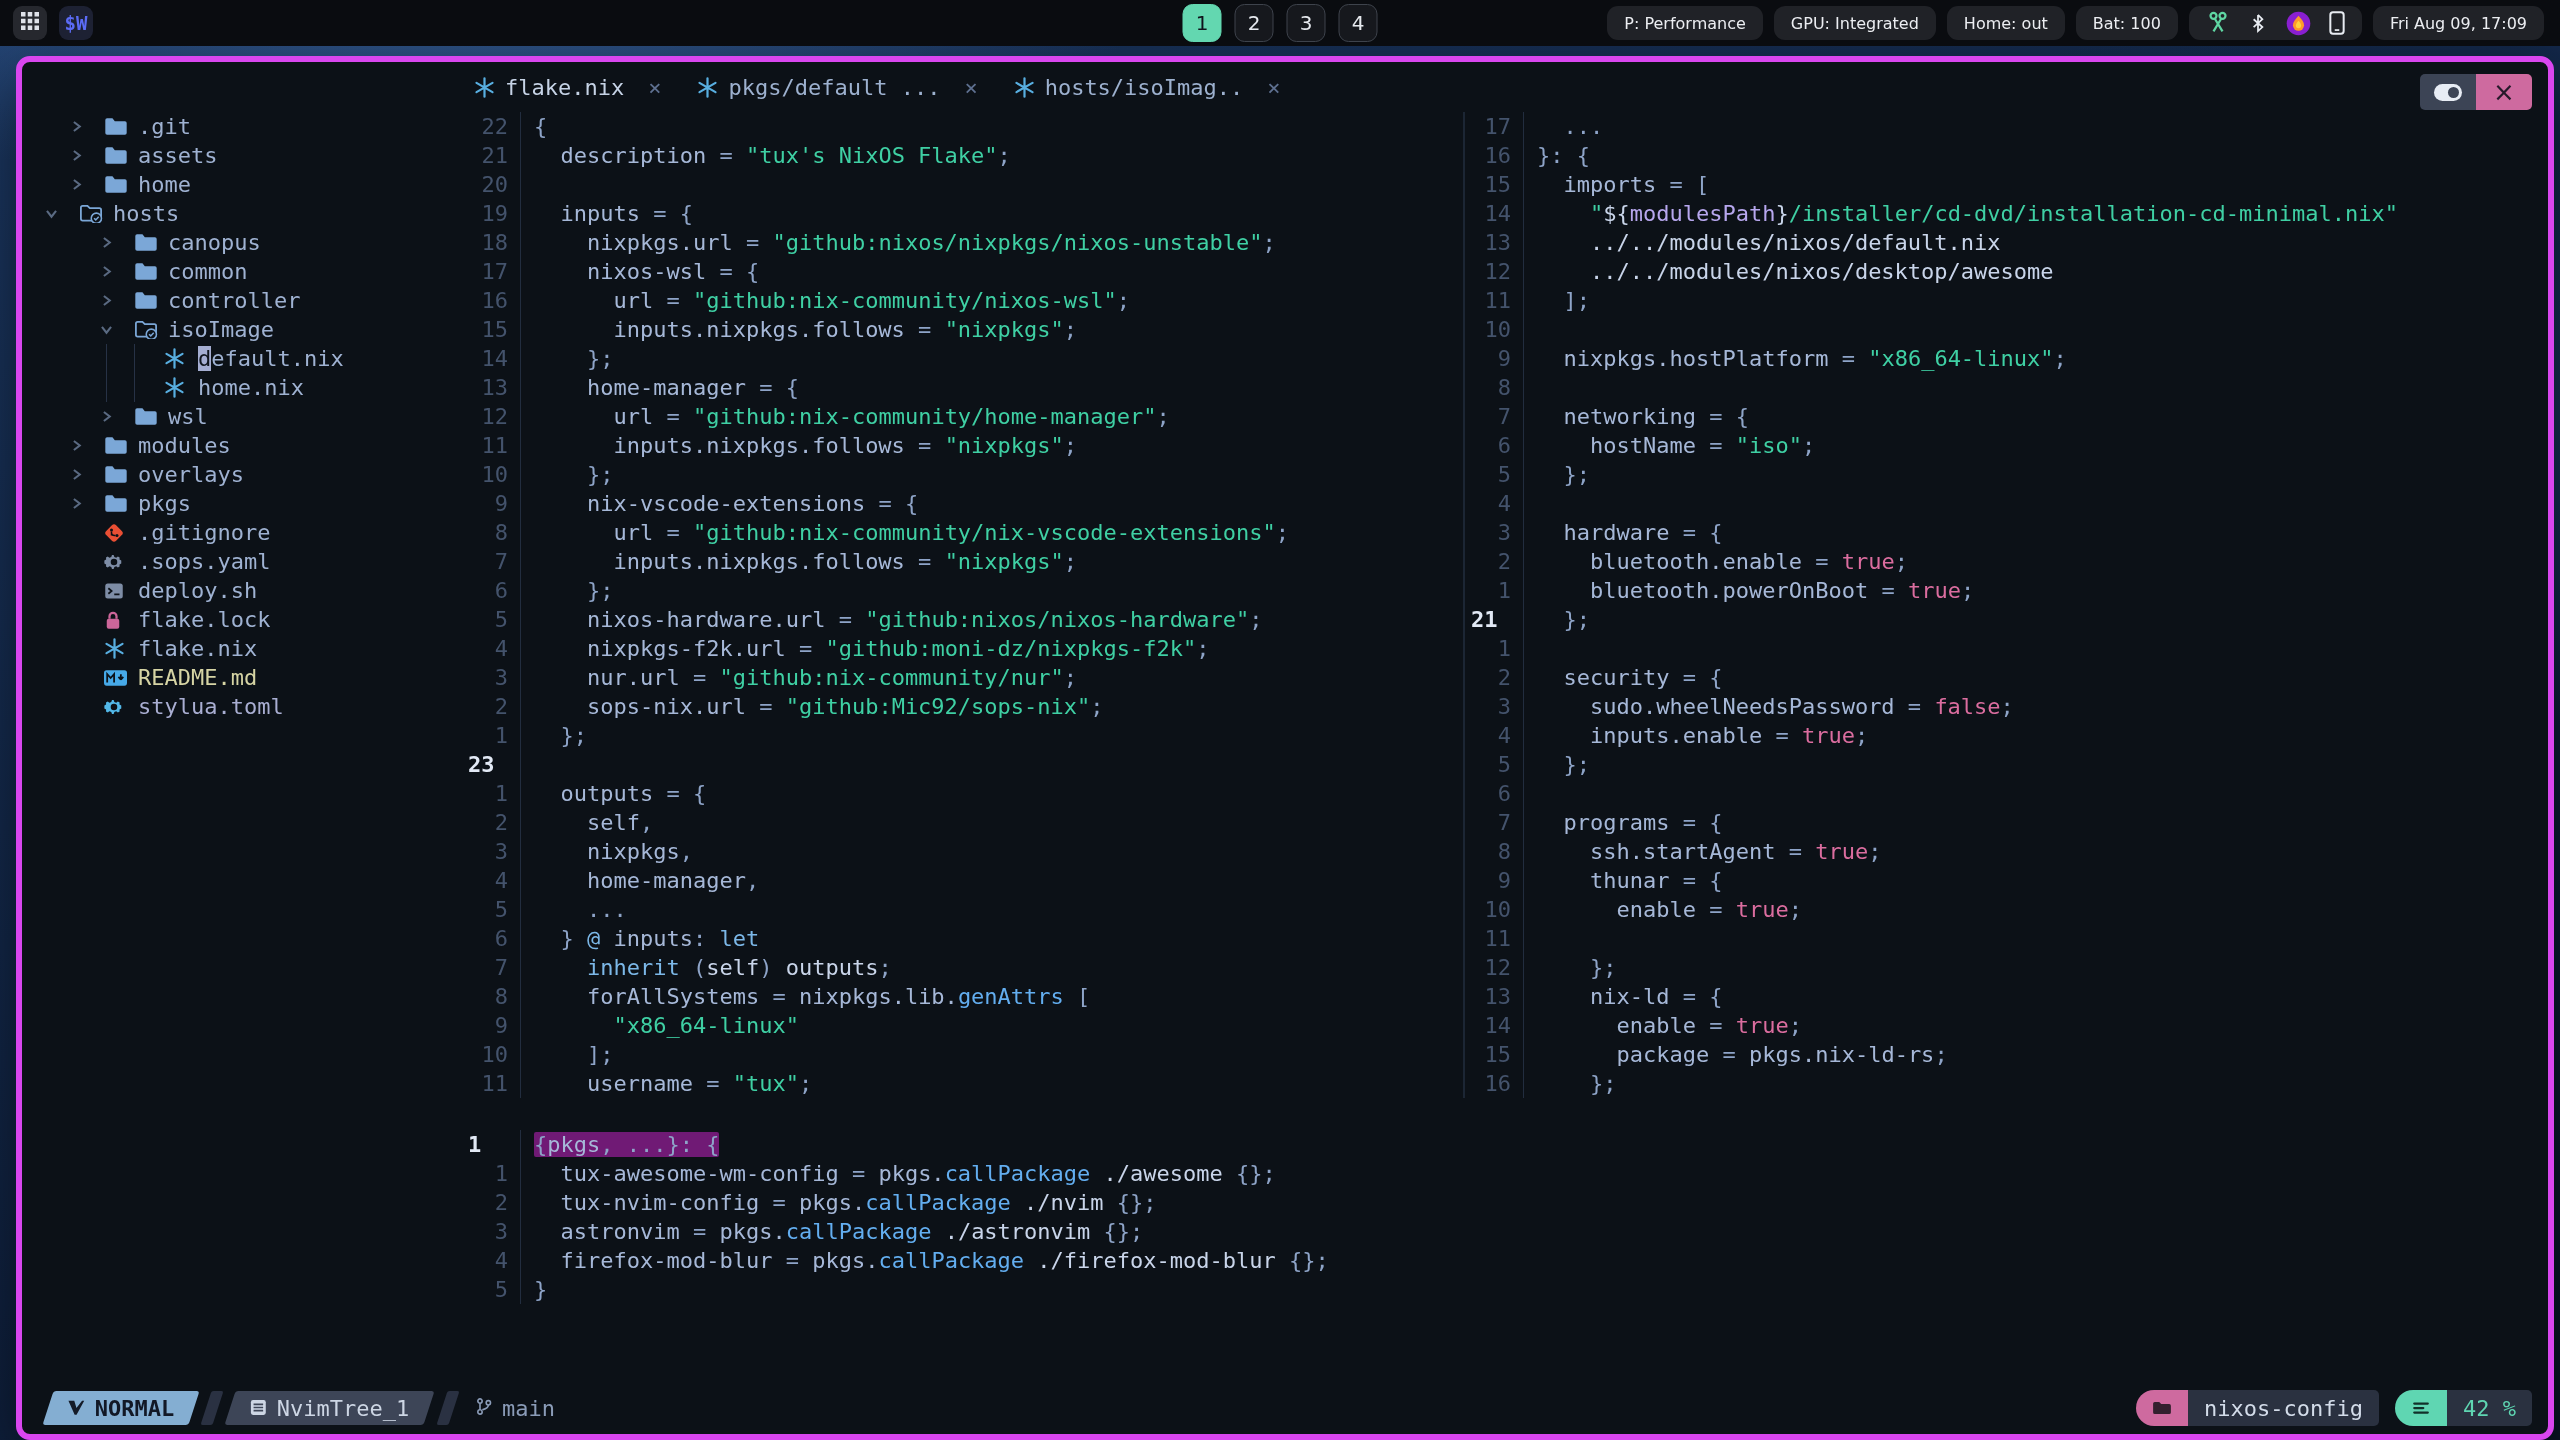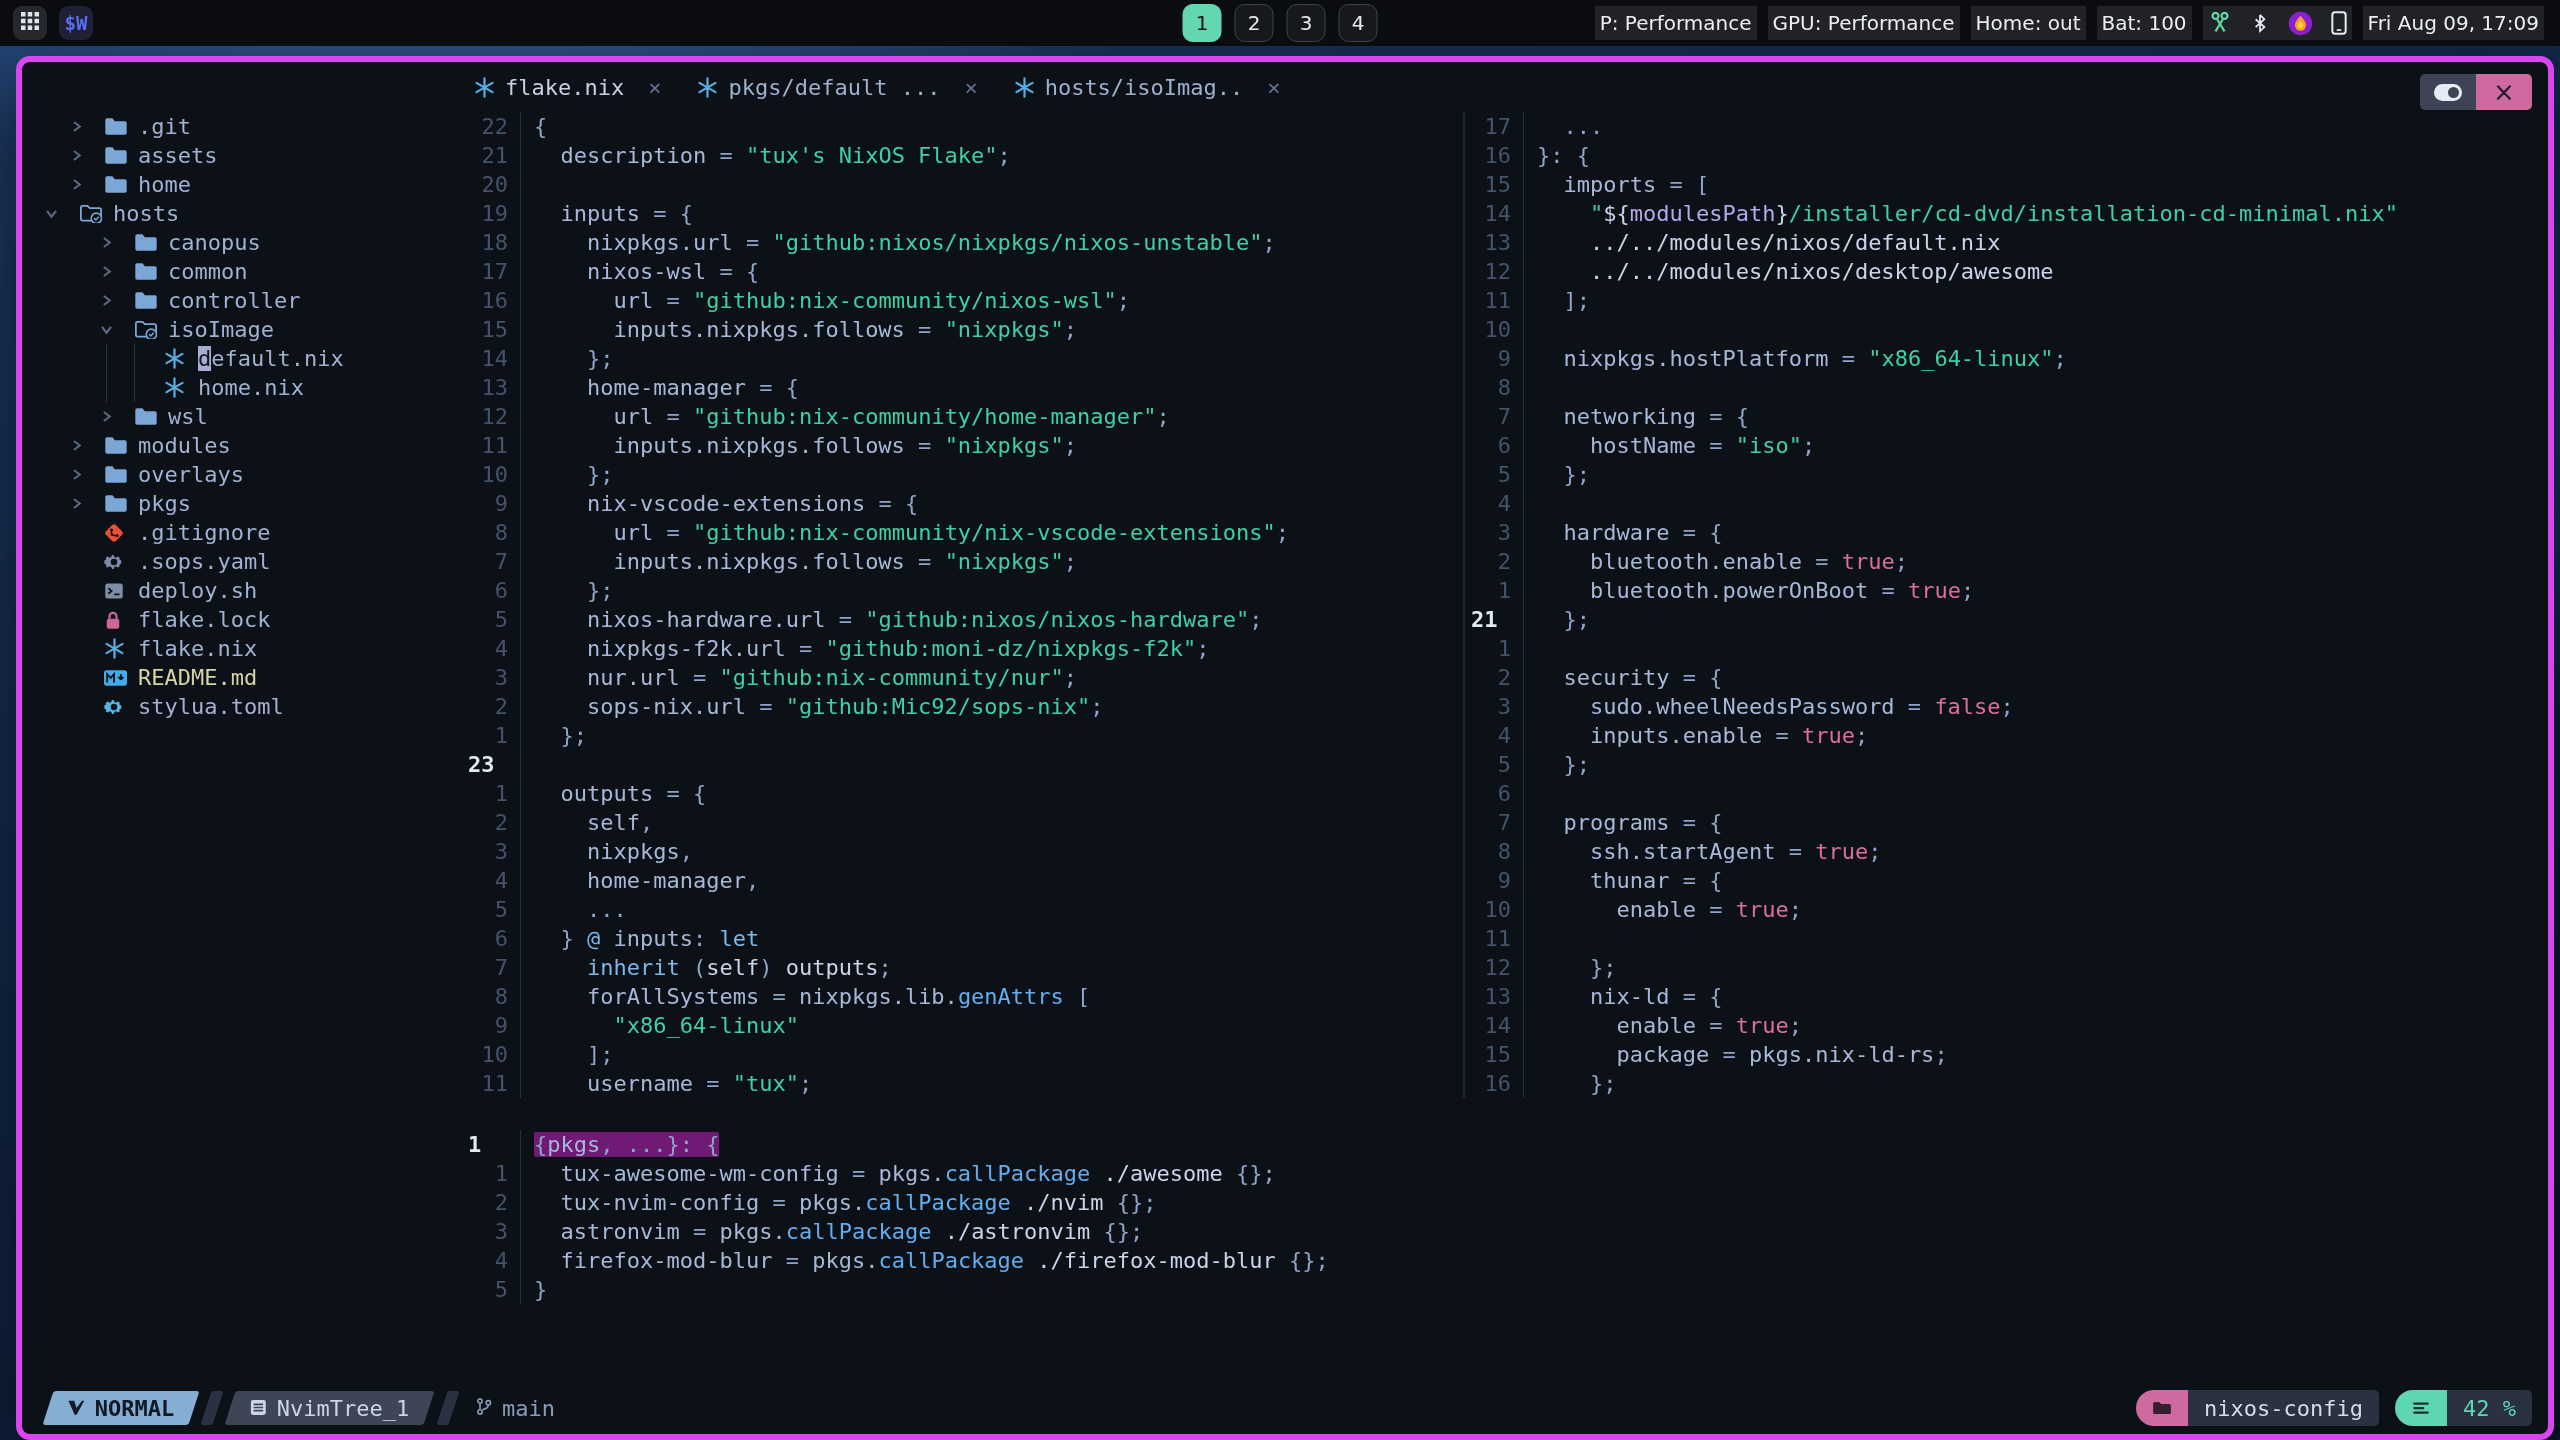--- a/index.html
+++ b/index.html
@@ -14,22 +14,22 @@
   
   .topbar{position:absolute;top:0;left:0;right:0;height:46px;background:#0a0c10;display:flex;align-items:center;z-index:5;}
   .tb-left{display:flex;align-items:center;gap:12px;margin-left:13px;}
   .tb-btn{width:34px;height:34px;border-radius:9px;background:#26282e;display:flex;align-items:center;justify-content:center;}
   .tb-btn.logo{background:#1d2133;color:#5b6bf5;font-family:"DejaVu Sans Mono",monospace;font-weight:bold;font-size:19px;}
   .tb-center{position:absolute;left:50%;top:0;height:46px;transform:translateX(-50%);display:flex;align-items:center;gap:13px;}
   .ws{width:37px;height:36px;border-radius:10px;background:#16181d;border:1.5px solid #3e434c;color:#e6e9ee;
       display:flex;align-items:center;justify-content:center;font-size:20px;}
   .ws.active{background:#63d7b0;border-color:#63d7b0;color:#10141c;}
   .tb-right{margin-left:auto;display:flex;align-items:center;gap:11px;margin-right:16px;}
-  .pill{height:34px;border-radius:0;background:#202227;color:#eceef2;display:flex;align-items:center;
-        padding:0 5px;font-size:20px;white-space:nowrap;}
+  .pill{height:34px;border-radius:11px;background:#202227;color:#eceef2;display:flex;align-items:center;
+        padding:0 17px;font-size:16px;white-space:nowrap;}
   .tray{display:flex;align-items:center;gap:18px;}
   
   .window{position:absolute;left:16px;top:56px;width:2526px;height:1372px;background:#0c1117;
           border:6px solid #d946ef;border-radius:14px;overflow:hidden;box-shadow:0 24px 70px rgba(0,0,0,.55);}
   .tabbar{position:absolute;top:0;left:0;right:0;height:50px;display:flex;align-items:center;padding-left:452px;
           font-family:"DejaVu Sans Mono",monospace;font-size:22px;}
   .tab{display:flex;align-items:center;margin-right:36px;}
   .tab .lbl{color:#9db1cf;margin-left:10px;}
   .tab.active .lbl{color:#c6d3e6;}
   .tab .x{color:#5e7090;margin-left:24px;font-size:22px;}
@@ -104,21 +104,21 @@
   </div>
   <div class="tb-center">
       <div class="ws active">1</div>
       <div class="ws">2</div>
       <div class="ws">3</div>
       <div class="ws">4</div>
     </div>
   <div class="tb-right">
     <div id="status-pills" style="display:flex;gap:11px;">
         <div class="pill">P: Performance</div>
-        <div class="pill">GPU: Performance</div>
+        <div class="pill">GPU: Integrated</div>
         <div class="pill">Home: out</div>
         <div class="pill">Bat: 100</div>
       </div>
     <div class="pill tray">
         <span style="display: flex;">
           <svg width="24" height="24" viewBox="0 0 16 16" fill="none" stroke="#5fd6a3" stroke-width="1.5">
             <circle cx="5" cy="3.2" r="2"></circle>
             <circle cx="11" cy="3.2" r="2"></circle>
             <path d="M5.8 5 11 13.6M10.2 5 5 13.6"></path>
           </svg>

